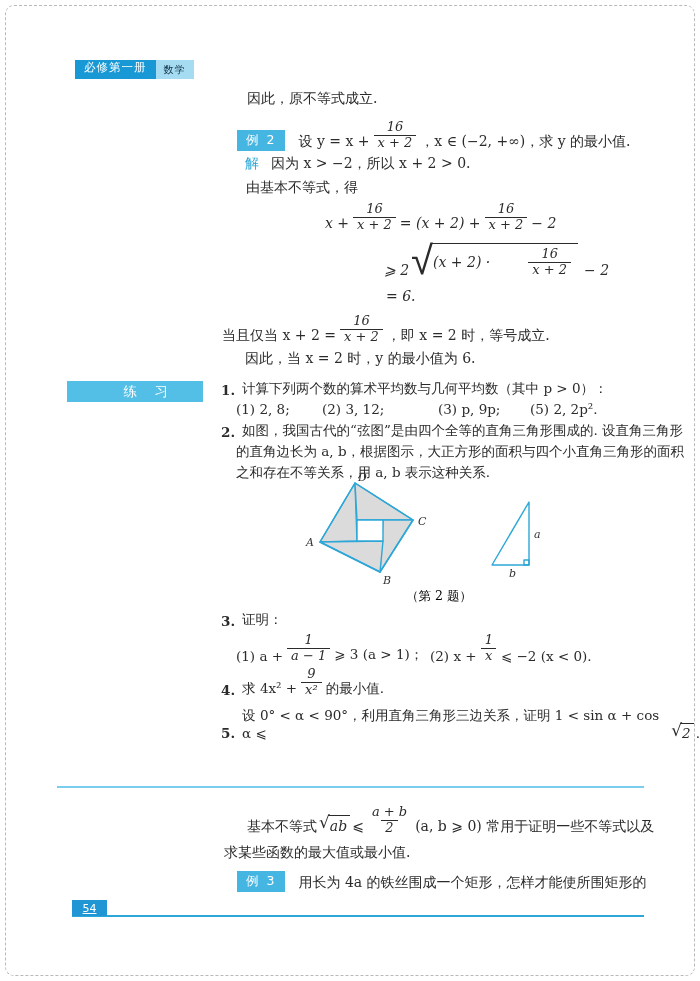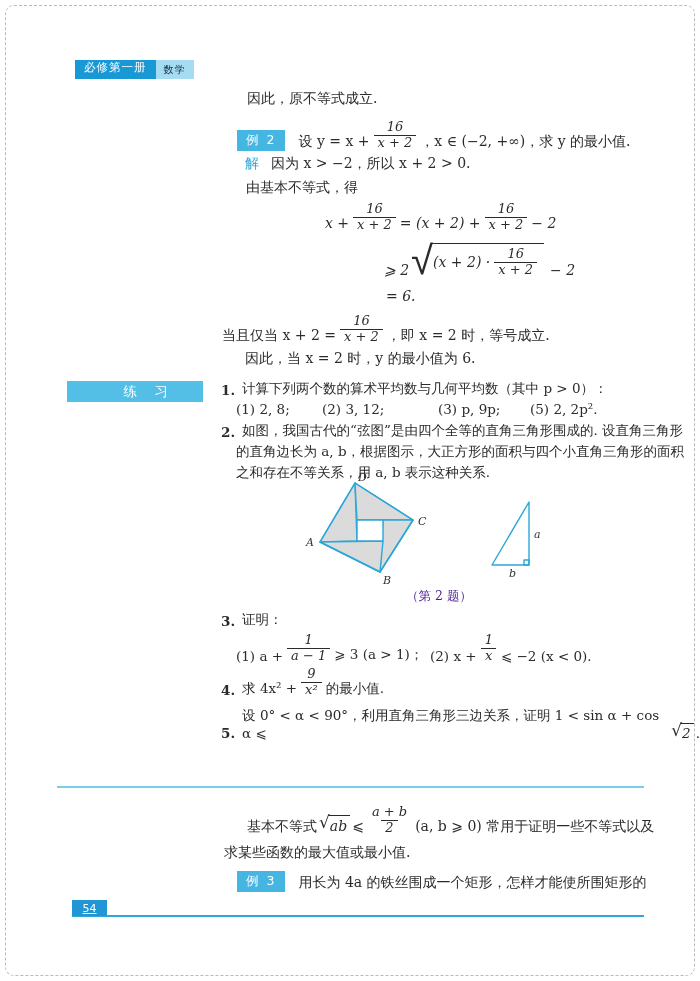--- a/index.html
+++ b/index.html
@@ -19,38 +19,38 @@
   .exbadge{background:#45b6e2;color:#ffffff;font-size:12.5px;padding:2px 9px;letter-spacing:2px;
            font-family:"DejaVu Sans","Liberation Sans",sans-serif;flex:0 0 auto;}
   .solvelabel{color:#2da7d7;margin-right:12px;}
   
   .frac{display:inline-flex;flex-direction:column;align-items:center;margin:0 4px;font-size:13px;vertical-align:middle;}
   .frac .num{padding:0 4px;line-height:1.15;}
   .frac .den{border-top:1.2px solid #2b2b2b;padding:0 4px;line-height:1.15;}
   
   .sqrt{display:inline-flex;align-items:flex-start;margin:0 2px;}
   .sqrt .rsym{line-height:1;margin-right:-2px;font-family:"DejaVu Sans","Liberation Sans",sans-serif;font-style:normal;}
-  .sqrt .rbody{border-top:1.2px solid #2b2b2b;padding:1px 3px 0 2px;display:inline-flex;align-items:center;}
+  .sqrt .rbody{border-top:1.2px solid #2b2b2b;padding:1px 3px 0 2px;display:inline-flex;align-items:center;gap:34px;}
   .sqrt.small .rsym{font-size:17px;}
   .sqrt.small .rbody{margin-top:1px;}
   .sqrt.big .rsym{font-size:40px;font-weight:200;}
   .sqrt.big .rbody{margin-top:3px;min-height:34px;}
   
   .itemno{font-weight:bold;margin-right:7px;}
   .exercise-badge{left:67px;top:381px;width:136px;height:21px;background:#53bfe7;color:#fff;
       font-family:"DejaVu Sans","Liberation Sans",sans-serif;font-size:13.5px;letter-spacing:2px;
       display:flex;align-items:center;justify-content:flex-end;padding-right:33px;box-sizing:border-box;}
   
   .sechead{left:64px;top:756px;color:#2ea8dc;font-weight:bold;font-size:17.5px;display:flex;gap:14px;letter-spacing:1px;}
   .secline{left:57px;top:786px;width:587px;height:2px;background:#7acdec;}
   
   .pgline{left:72px;top:915px;width:572px;height:2px;background:#2da7d7;}
   .pgbadge{left:72px;top:900px;width:35px;height:16px;background:#2196d4;color:#fff;font-size:11px;
       font-family:"DejaVu Sans","Liberation Sans",sans-serif;display:flex;align-items:center;justify-content:center;text-decoration:underline;}
-  .caption{color:#4c1d95;font-size:12.5px;}
+  .caption{color:#000000;font-size:12.5px;}
   svg text{font-family:"DejaVu Serif","Liberation Serif",serif;font-style:italic;font-size:11px;fill:#333;}
 </style>
 </head>
 <body>
 
 <div class="page">
 
   <div class="abs hdr">
     <span class="badge-dark">必修第一册</span>
     <span class="badge-light">数学</span>

